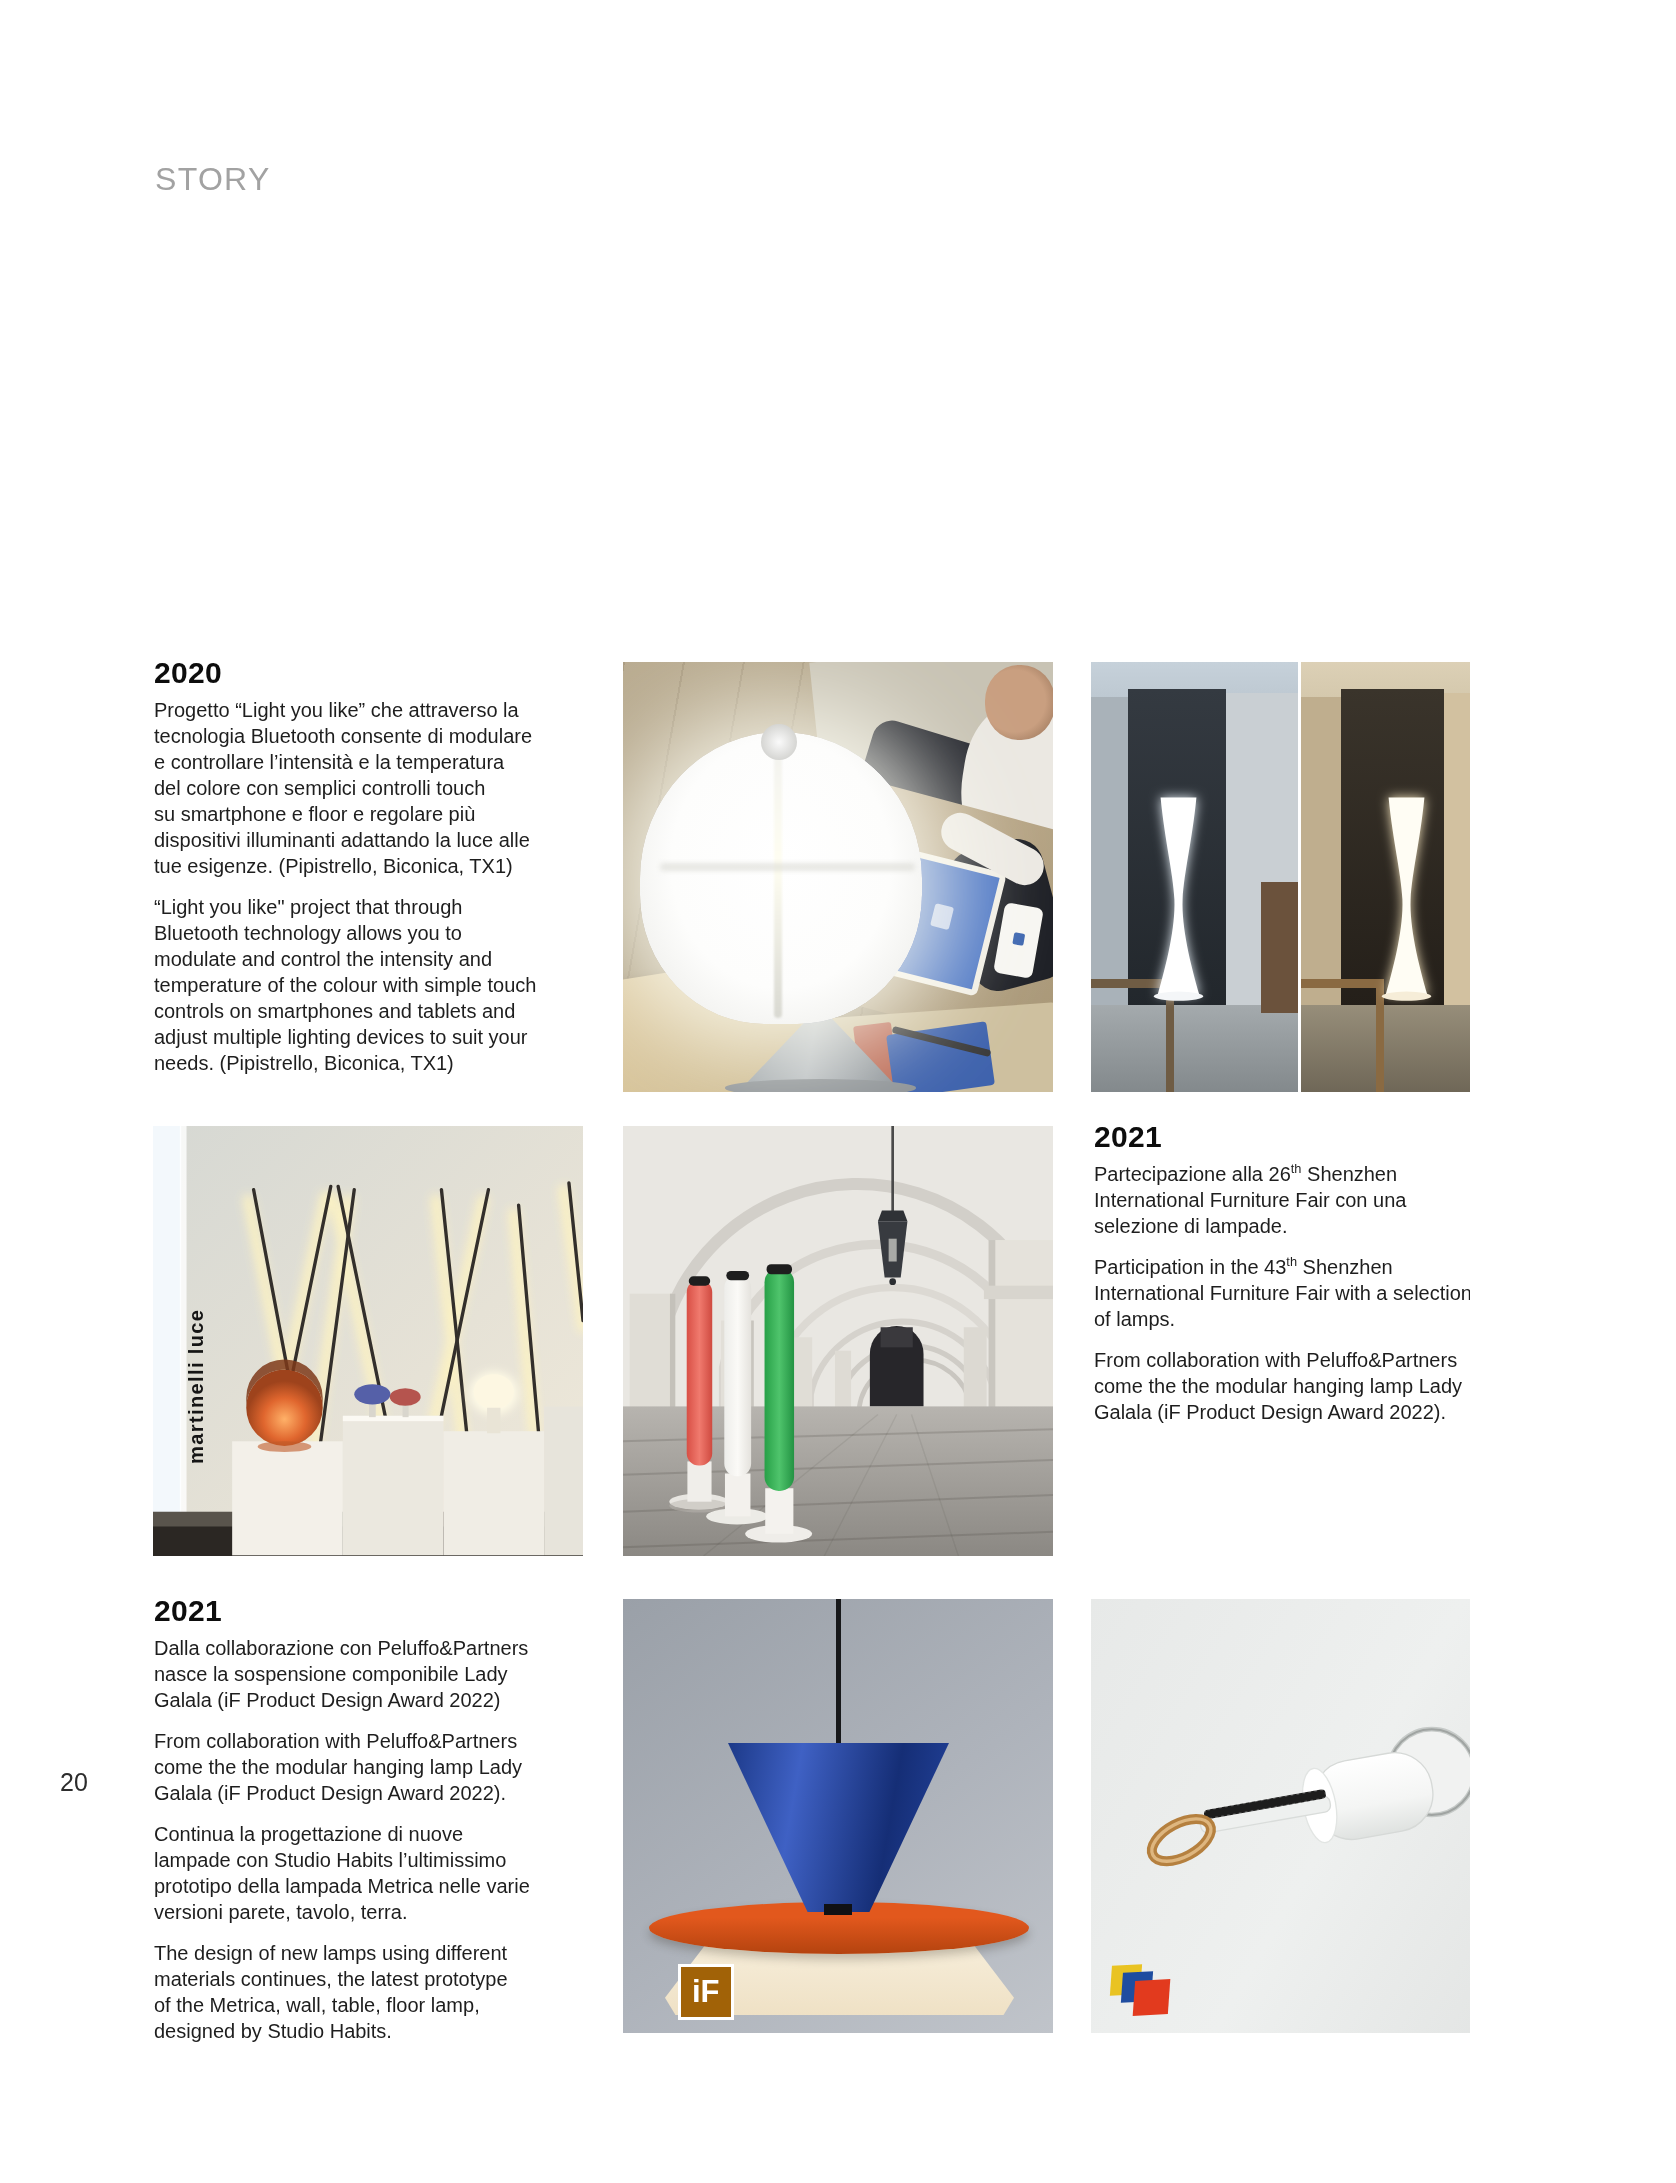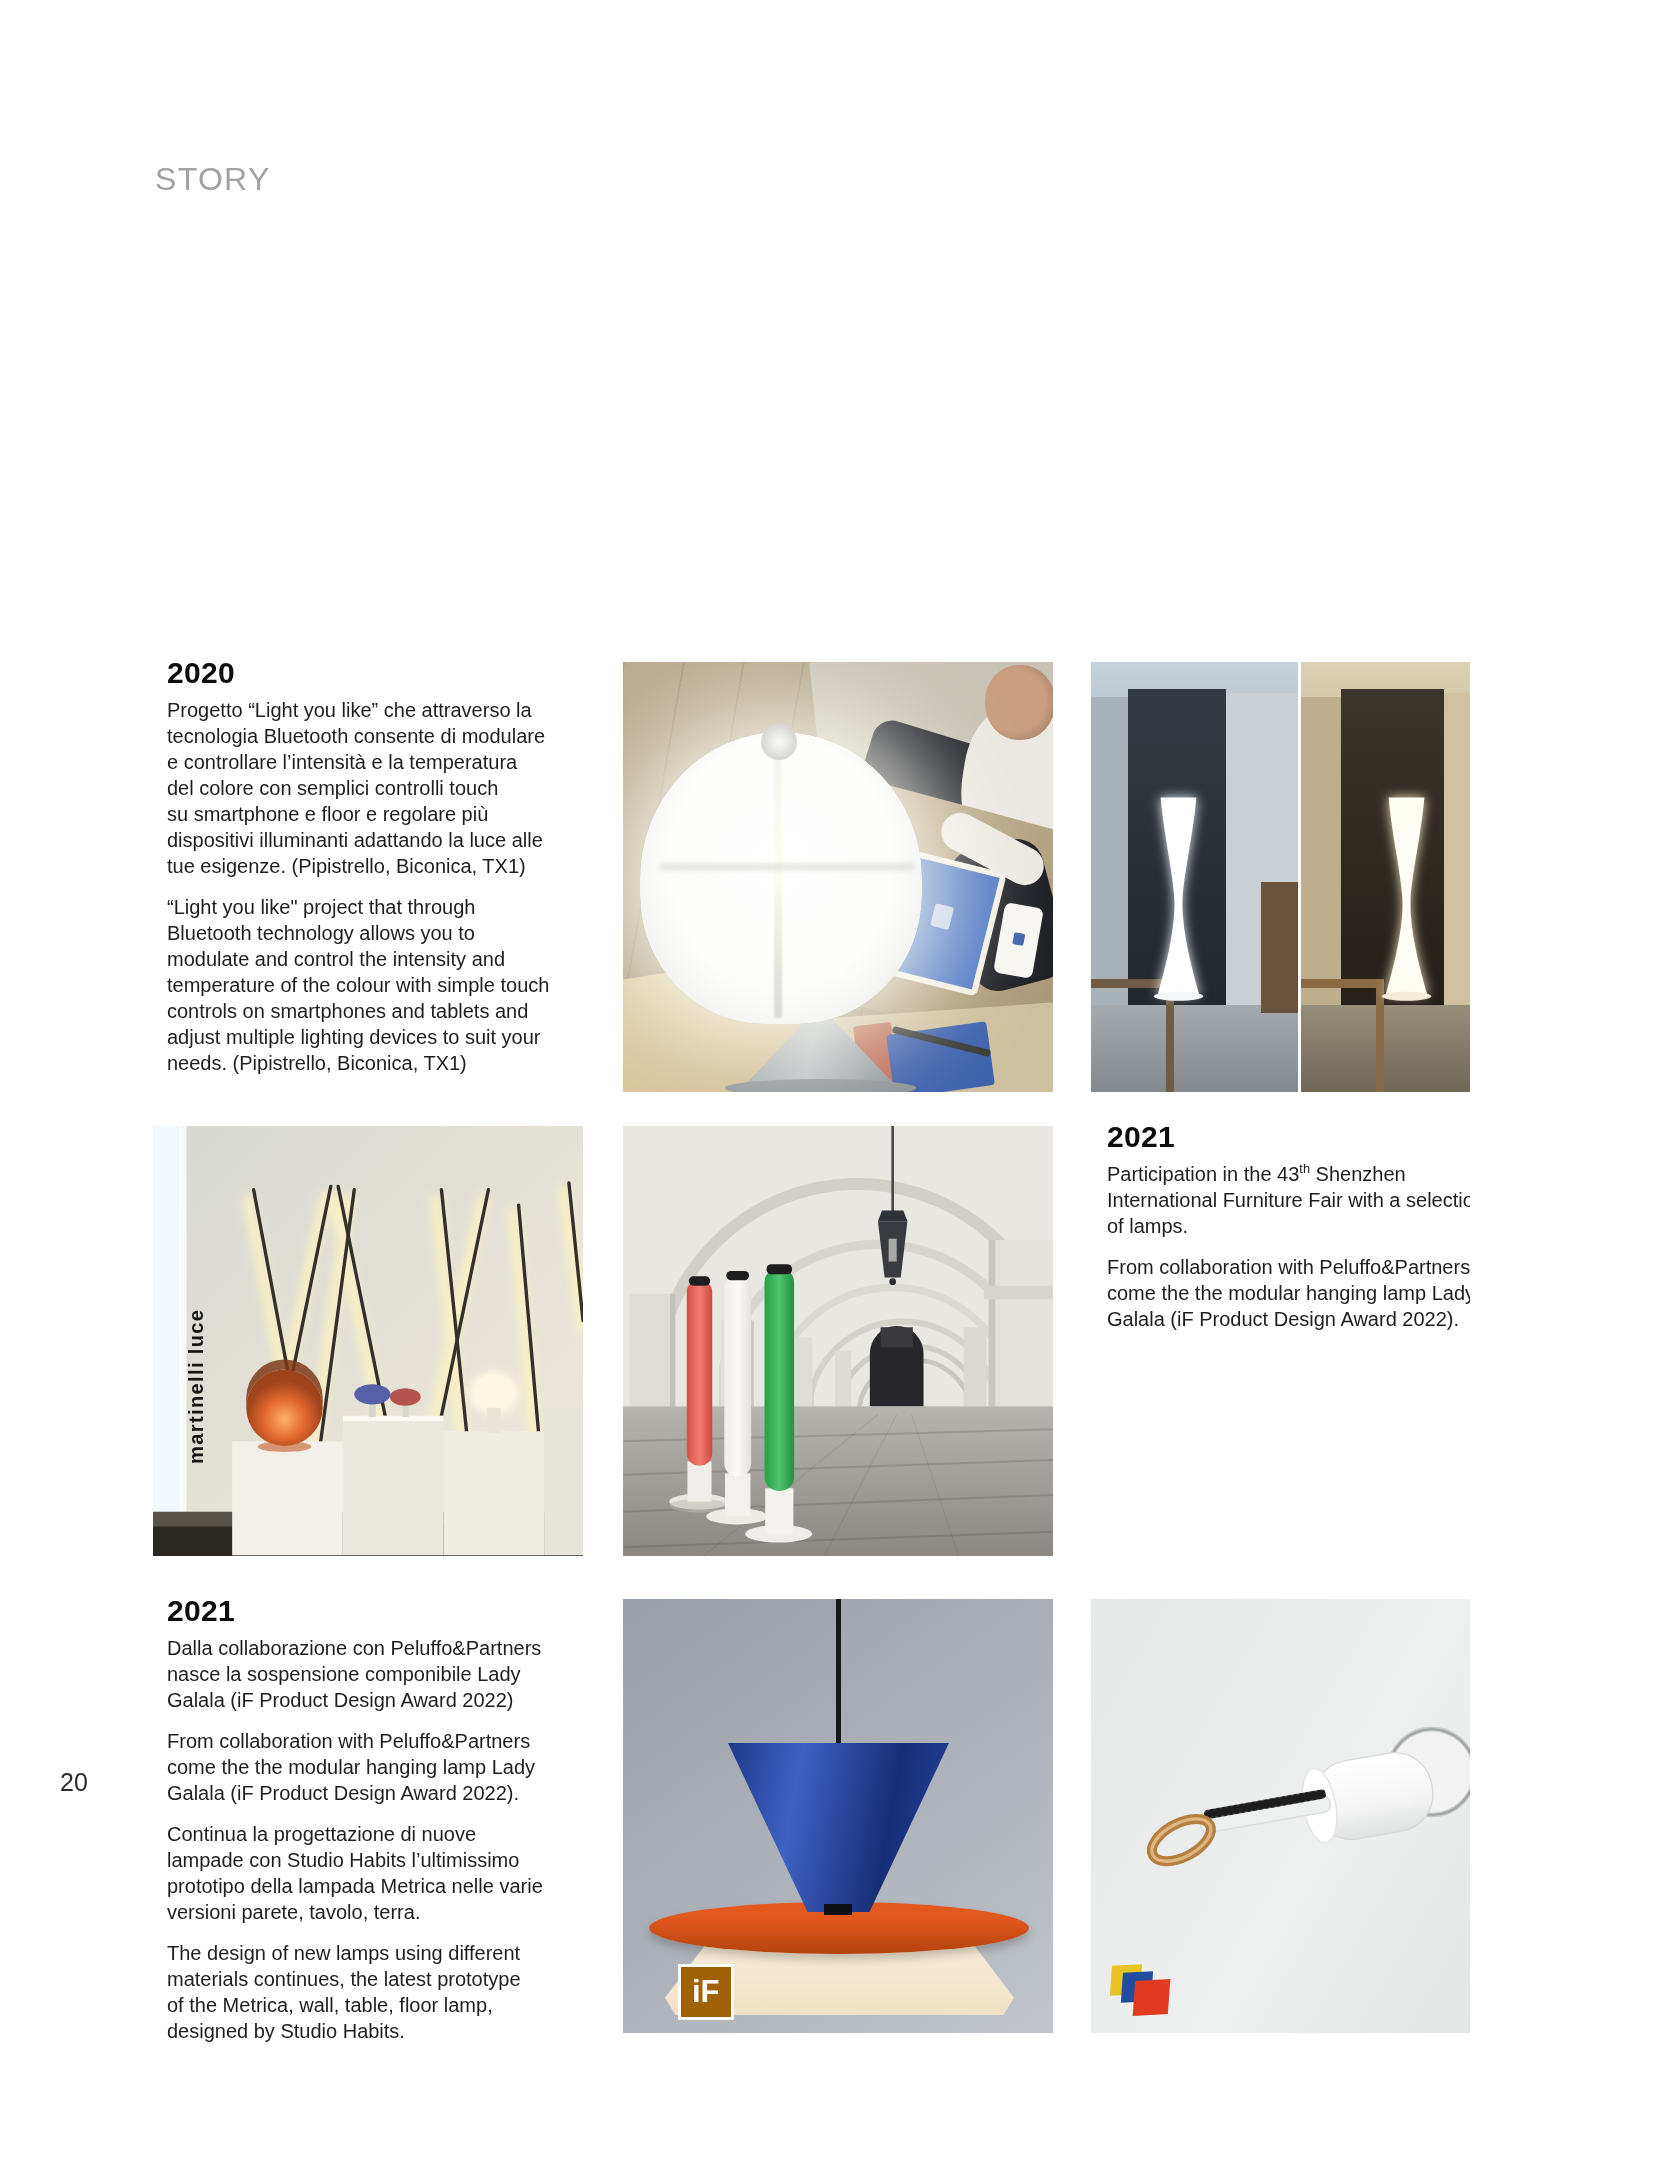--- a/index.html
+++ b/index.html
@@ -1,20 +1,20 @@
 <!DOCTYPE html>
 <html style="font-size:10.7px"><head>
 <meta charset="utf-8">
 <style>
   html,body{margin:0;padding:0;background:#ffffff;}
   .page{position:relative;width:1470px;height:2183px;background:#ffffff;overflow:hidden;
         font-family:"Liberation Sans",sans-serif;color:#1e1e1e;}
   .hdr{position:absolute;left:155px;top:161px;font-size:32px;letter-spacing:1.3px;color:#a2a2a2;}
   .pagenum{position:absolute;left:60px;top:1768px;font-size:25px;color:#2c2c2c;}
-  .tblock{position:absolute;width:470px;margin-left:13px;}
+  .tblock{position:absolute;width:470px;}
   .tblock h2{margin:0 0 9.4px 0;font-size:30px;line-height:1;font-weight:bold;color:#0d0d0d;letter-spacing:0.3px;}
   .tblock p{margin:0 0 14.8px 0;font-size:20px;line-height:26px;white-space:pre;color:#1e1e1e;}
   sup{font-size:12.8px;vertical-align:super;line-height:0;}
   .ph{position:absolute;overflow:hidden;background:#ddd;}
   .ph *{position:absolute;}
   
   .p1-floor{inset:0;background:linear-gradient(150deg,#b9ab90 0%,#a99a7c 45%,#96886b 100%);}
   .p1-planks{inset:0;background:repeating-linear-gradient(100deg,rgba(70,52,28,.12) 0 2px,transparent 2px 59px);}
   .p1-couch{left:194px;top:-13.4px;width:255px;height:161px;background:#c8c3b4;transform:rotate(-6deg);border-radius:0 0 0 17.5px;}
   .p1-legs{left:238px;top:81px;width:201px;height:91px;background:#23252c;transform:rotate(17deg);border-radius:20px;}
@@ -334,20 +334,23 @@
       <rect x="154" y="216" width="34" height="14" rx="7" fill="#1e1e1e"></rect>
       <ellipse cx="232" cy="608" rx="50" ry="13" fill="#efede9"></ellipse>
       <rect x="212" y="540" width="42" height="68" fill="#f4f2ee"></rect>
       <rect x="211" y="212" width="44" height="332" rx="21" fill="url(#greenT)"></rect>
       <rect x="214" y="206" width="38" height="15" rx="7" fill="#1e1e1e"></rect>
     </svg>
   </figure>
 
   <section class="tblock" style="left:1094px;top:1122px;">
     <h2>2021</h2>
+    <p><span>Partecipazione alla 26</span><sup>th</sup><span> Shenzhen
+International Furniture Fair con una
+selezione di lampade.</span></p>
     <p><span>Participation in the 43</span><sup>th</sup><span> Shenzhen
 International Furniture Fair with a selection
 of lamps.</span></p>
     <p>From collaboration with Peluffo&amp;Partners
 come the the modular hanging lamp Lady
 Galala (iF Product Design Award 2022).</p>
   </section>
 
   <section class="tblock" style="left:154px;top:1596px;">
     <h2>2021</h2>

